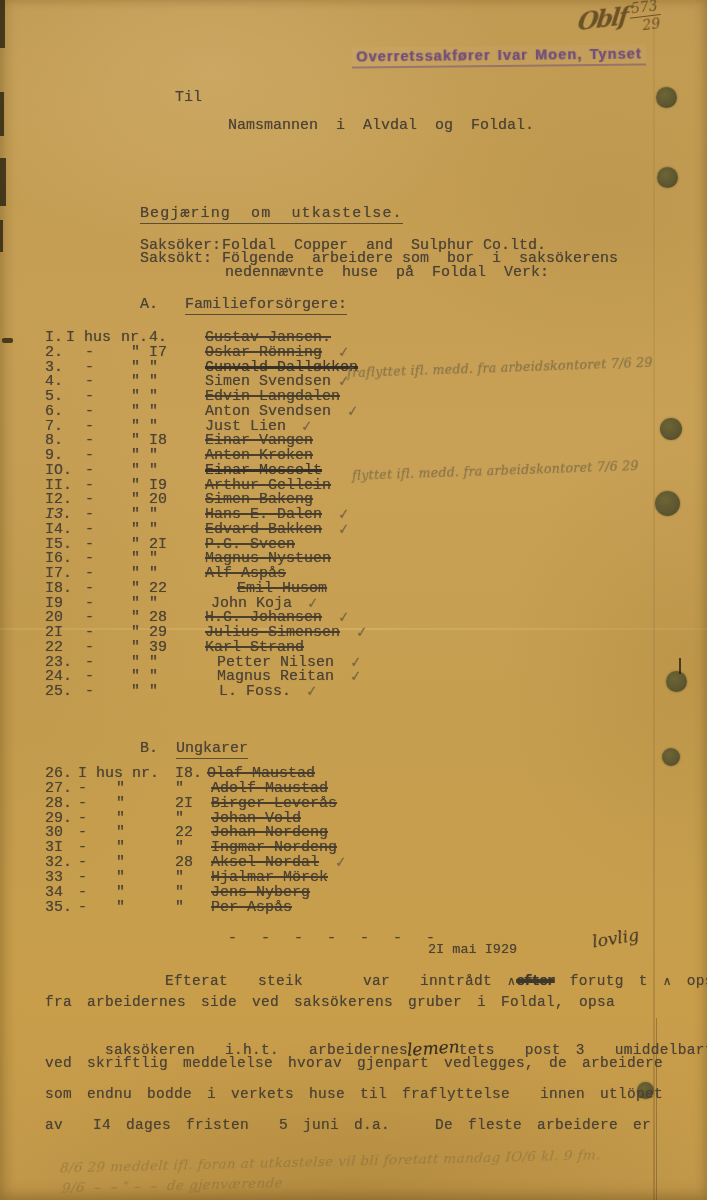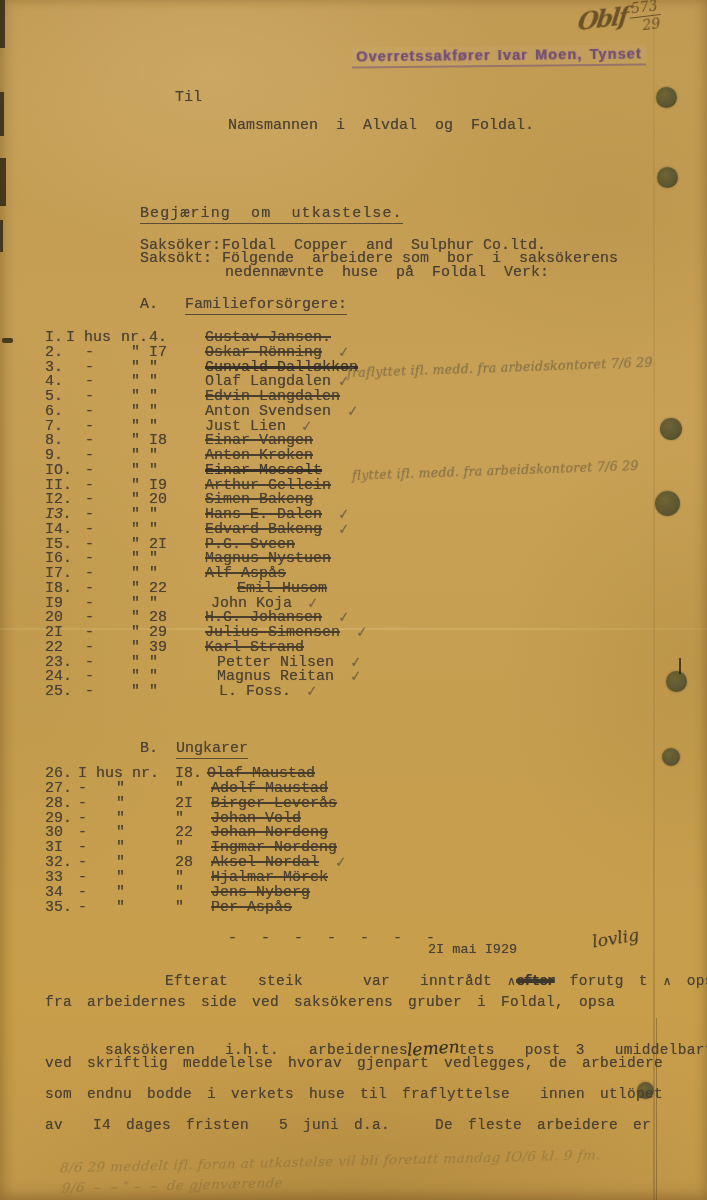--- a/index.html
+++ b/index.html
@@ -122,21 +122,21 @@
         <span style="left: 131px;">"</span>
         <span style="left: 149px;">"</span>
         <span class="heavy" style="left: 205px;">Gunvald Dalløkken</span>
         <span class="pencil" style="left: 347px;">fraflyttet ifl. medd. fra arbeidskontoret 7/6 29</span>
       </div>
       <div class="lrow tw" style="top: 374.28px;">
         <span style="left: 45px;">4.</span>
         <span style="left: 85px;">-</span>
         <span style="left: 131px;">"</span>
         <span style="left: 149px;">"</span>
-        <span style="left: 205px;">Olaf Langdalen</span>
+        <span style="left: 205px;">Simen Svendsen</span>
         <span class="check" style="left: 337.65px;">✓</span>
       </div>
       <div class="lrow tw" style="top: 389.04px;">
         <span style="left: 45px;">5.</span>
         <span style="left: 85px;">-</span>
         <span style="left: 131px;">"</span>
         <span style="left: 149px;">"</span>
         <span class="struck" style="left: 205px;">Edvin Langdalen</span>
       </div>
       <div class="lrow tw" style="top: 403.8px;">
@@ -197,21 +197,21 @@
         <span style="left: 131px;">"</span>
         <span style="left: 149px;">"</span>
         <span class="struck" style="left: 205px;">Hans E. Dalen</span>
         <span class="check" style="left: 337.65px;">✓</span>
       </div>
       <div class="lrow tw" style="top: 521.88px;">
         <span style="left: 45px;">I4.</span>
         <span style="left: 85px;">-</span>
         <span style="left: 131px;">"</span>
         <span style="left: 149px;">"</span>
-        <span class="struck" style="left: 205px;">Edvard Bakeng</span>
+        <span class="struck" style="left: 205px;">Edvard Bakken</span>
         <span class="check" style="left: 337.65px;">✓</span>
       </div>
       <div class="lrow tw" style="top: 536.64px;">
         <span style="left: 45px;">I5.</span>
         <span style="left: 85px;">-</span>
         <span style="left: 131px;">"</span>
         <span style="left: 149px;">2I</span>
         <span class="struck" style="left: 205px;">P.G. Sveen</span>
       </div>
       <div class="lrow tw" style="top: 551.4px;">

